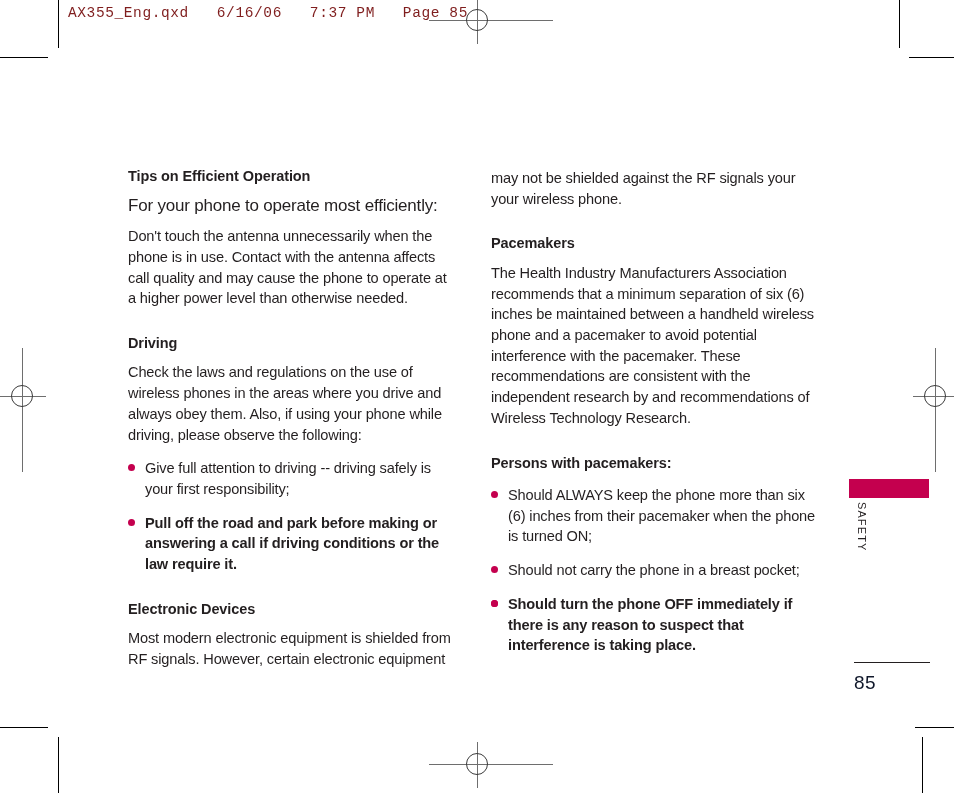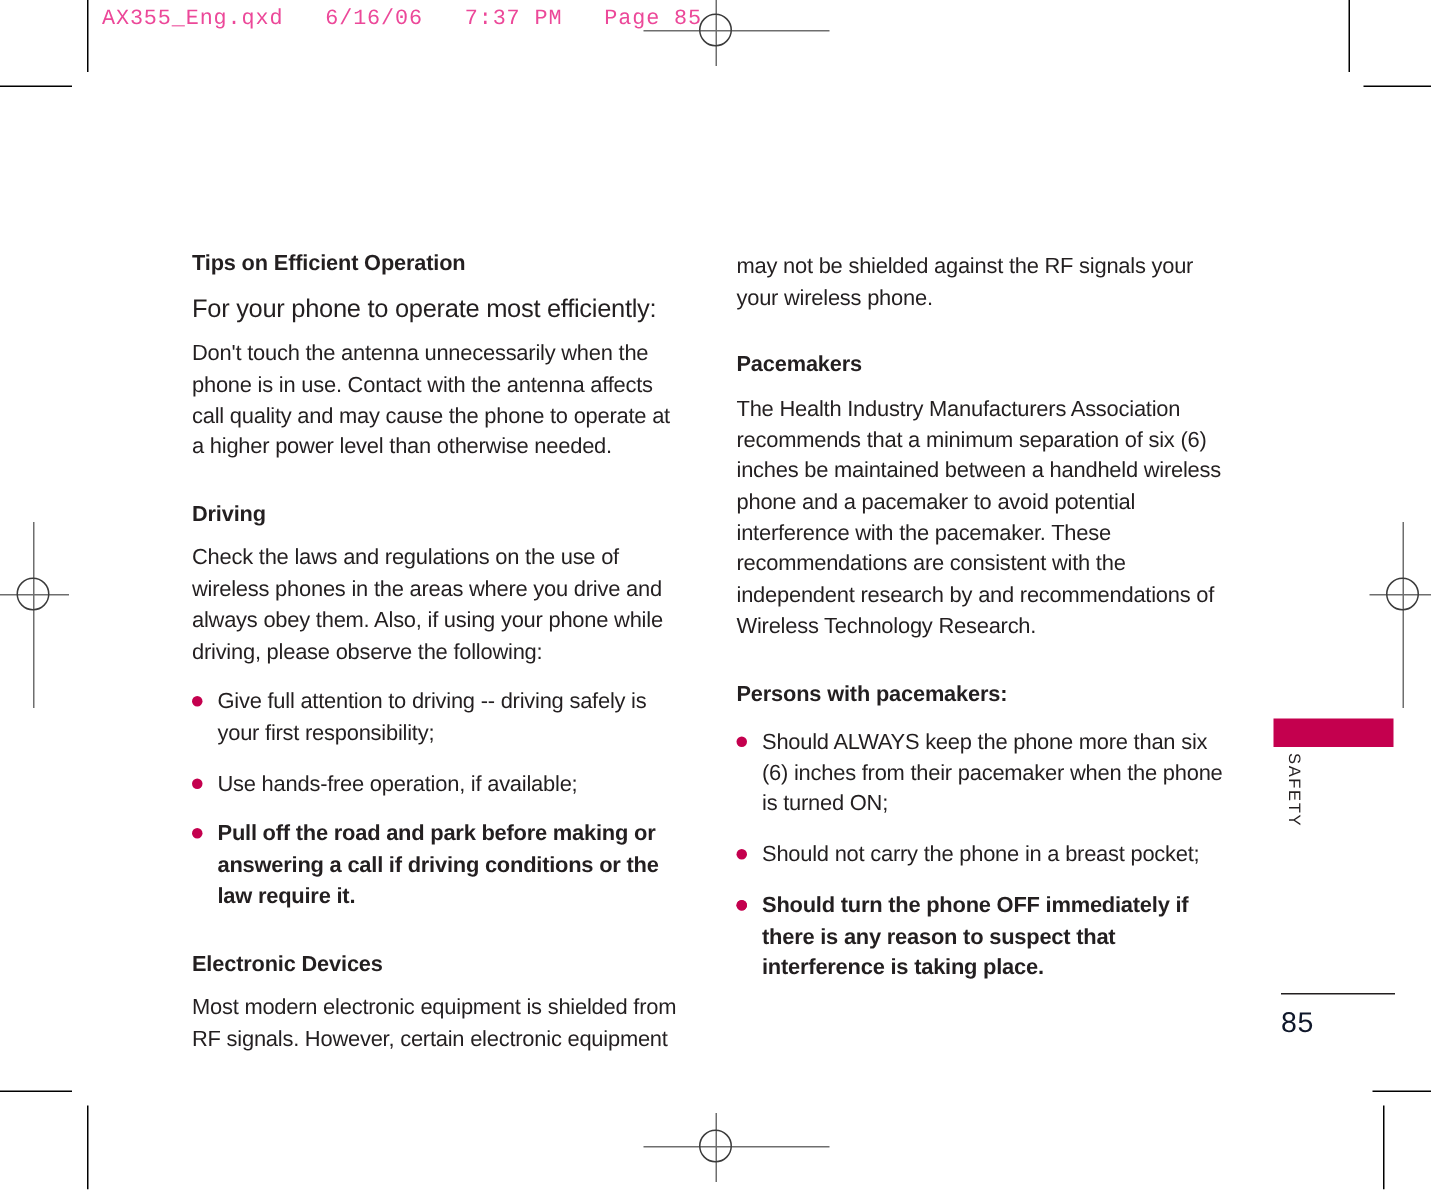--- a/index.html
+++ b/index.html
@@ -59,21 +59,21 @@
   .reg-mark.long-v .reg-vline { top: -26px; height: 124px; }
 
   
   .slug {
     position: absolute;
     left: 68px;
     top: 5px;
     font-family: "Liberation Mono", "DejaVu Sans Mono", monospace;
     font-size: 14.5px;
     letter-spacing: 0.6px;
-    color: #ec4899;
+    color: #7f1d1d;
     white-space: pre;
   }
 
   
   .page {
     position: absolute;
     left: 11px;
     top: 0;
     width: 954px;
     height: 793px;
@@ -225,24 +225,20 @@
     <h3 class="sec-head spaced">Driving</h3>
     <p class="body">Check the laws and regulations on the use of wireless phones in the areas where you drive and always obey them. Also, if using your phone while driving, please observe the following:</p>
 
     <ul class="bullets">
       <li>
         <span class="dot"></span>
         <span>Give full attention to driving -- driving safely is your first responsibility;</span>
       </li>
       <li>
         <span class="dot"></span>
-        <span>Use hands-free operation, if available;</span>
-      </li>
-      <li>
-        <span class="dot"></span>
         <span>Pull off the road and park before making or answering a call if driving conditions or the law require it.</span>
       </li>
     </ul>
 
     <h3 class="sec-head spaced">Electronic Devices</h3>
     <p class="body tight">Most modern electronic equipment is shielded from RF signals. However, certain electronic equipment</p>
   </div>
 
   <div class="column col-right">
 

